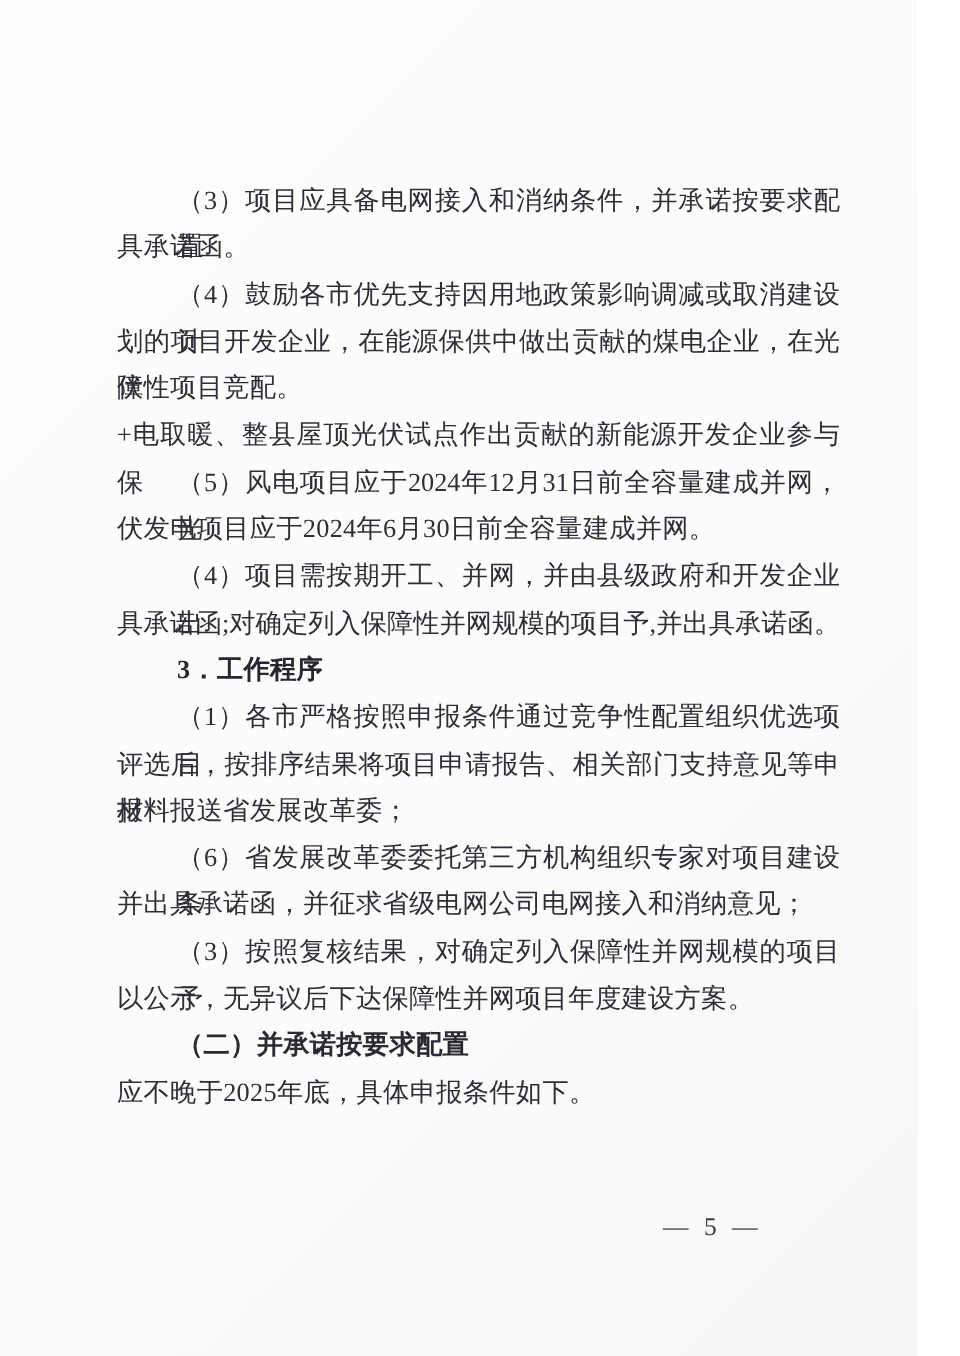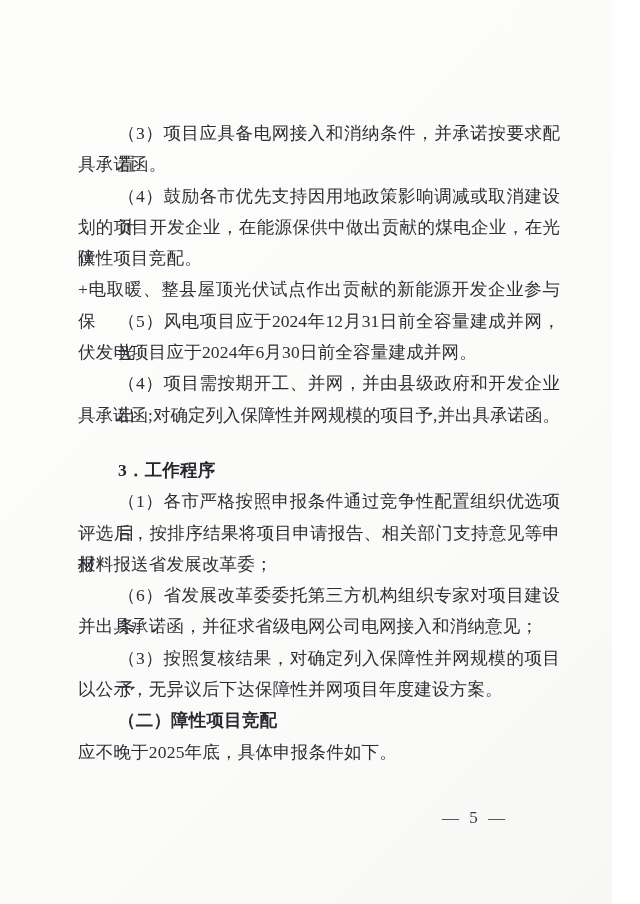--- a/index.html
+++ b/index.html
@@ -38,21 +38,20 @@
     text-align: justify;
     text-align-last: justify;
     letter-spacing: 0;
   }
   .line.indent {
     padding-left: 40px;
   }
   .line.heading {
     font-weight: bold;
     color: #26262e;
-    margin-top: 24px;
   }
   .line.subheading {
     font-weight: 600;
     color: #2a2a32;
   }
   .page-number {
     position: absolute;
     top: 808px;
     right: 104px;
     font-size: 17px;
@@ -77,17 +76,17 @@
       <div class="line indent justify">（4）项目需按期开工、并网，并由县级政府和开发企业出</div>
       <div class="line justify">具承诺函;对确定列入保障性并网规模的项目予,并出具承诺函。</div>
       <div class="line indent heading">3．工作程序</div>
       <div class="line indent justify">（1）各市严格按照申报条件通过竞争性配置组织优选项目</div>
       <div class="line justify">评选后，按排序结果将项目申请报告、相关部门支持意见等申报</div>
       <div class="line">材料报送省发展改革委；</div>
       <div class="line indent justify">（6）省发展改革委委托第三方机构组织专家对项目建设条</div>
       <div class="line">并出具承诺函，并征求省级电网公司电网接入和消纳意见；</div>
       <div class="line indent justify">（3）按照复核结果，对确定列入保障性并网规模的项目予</div>
       <div class="line">以公示，无异议后下达保障性并网项目年度建设方案。</div>
-      <div class="line indent subheading">（二）障性项目竞配</div>
+      <div class="line indent subheading">（二）并承诺按要求配置</div>
       <div class="line">应不晚于2025年底，具体申报条件如下。</div>
     </div>
   <div class="page-number">— 5 —</div>
 </div>
 
 </body></html>

